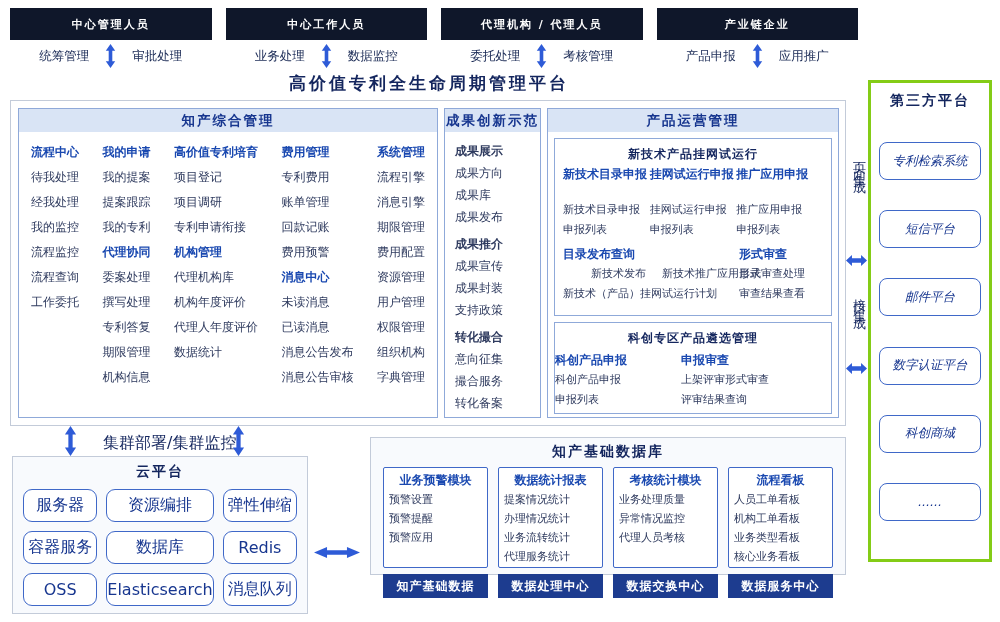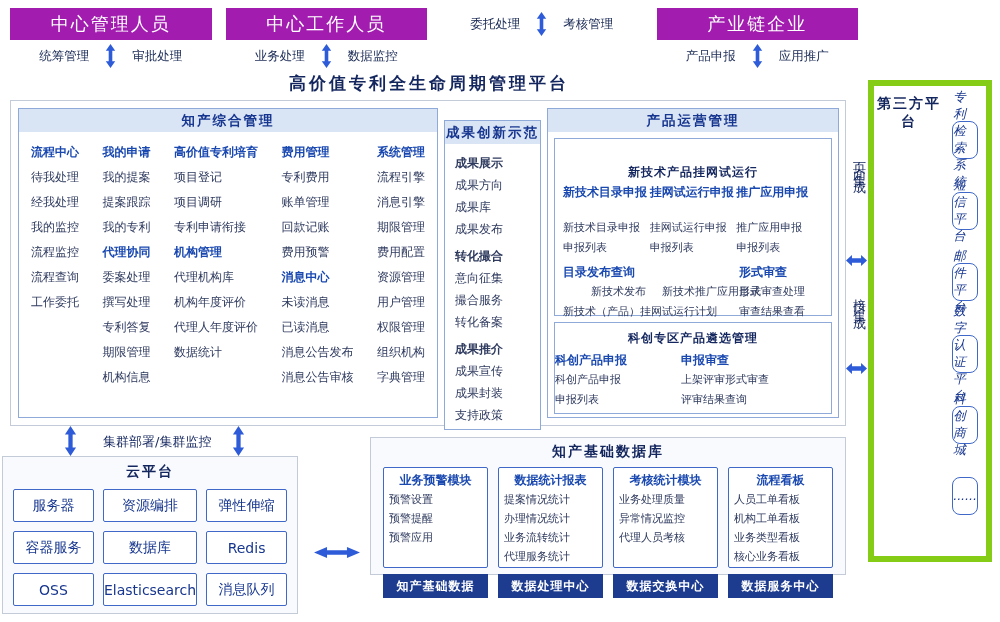--- a/index.html
+++ b/index.html
@@ -2,91 +2,91 @@
 <html><head>
 <meta charset="utf-8">
 <style>
   * { margin:0; padding:0; box-sizing:border-box; }
   body { background:#ffffff; font-family:"DejaVu Sans","Liberation Sans",sans-serif; }
   .canvas { position:relative; width:1000px; height:622px; background:#ffffff; overflow:hidden; }
 
   
   .top-row { position:absolute; left:10px; top:8px; width:848px; display:flex; gap:14px; }
   .role-unit { flex:1; }
-  .role-header { height:32px; background:#a21caf; color:#fff; font-weight:normal; font-size:18px;
+  .role-header { height:32px; background:#0f172a; color:#fff; font-weight:bold; font-size:11px;
                  display:flex; align-items:center; justify-content:center; letter-spacing:2px; }
   .role-sub { height:26px; margin-top:3px; display:flex; align-items:center; justify-content:center;
               gap:16px; font-size:12.5px; color:#1a2a55; }
 
   .platform-title { position:absolute; left:10px; top:72px; width:838px; text-align:center;
                     font-size:17px; font-weight:bold; color:#14265e; letter-spacing:3px; }
 
   .main-box { position:absolute; left:10px; top:100px; width:836px; height:326px;
               border:1px solid #c3cbd9; background:#fff; }
   .section { position:absolute; border:1px solid #8fa9d9; background:#fff; overflow:hidden; }
   .sec-ip  { left:7px;   top:7px; width:420px; height:310px; }
-  .sec-ach { left:433px; top:19px; width:97px;  height:310px; }
+  .sec-ach { left:433px; top:7px; width:97px;  height:310px; }
   .sec-ops { left:536px; top:7px; width:292px; height:310px; }
   .sec-hdr { height:23px; background:#d9e4f5; color:#17368f; font-weight:bold; font-size:13.5px;
              display:flex; align-items:center; justify-content:center; letter-spacing:2px; }
 
   
   .ip-cols { display:flex; justify-content:space-between; padding:8px 12px 4px; }
   .ip-row { height:25px; line-height:25px; font-size:12px; white-space:nowrap; color:#2e3a5e; }
   .row-title { color:#1948b0; font-weight:bold; }
 
   
   .ach-body { padding:8px 10px 4px; }
   .ach-row { height:22px; line-height:22px; font-size:12px; white-space:nowrap; color:#2e3a5e; }
   .ach-group + .ach-group { margin-top:5px; }
 
   
   .ops-body { padding:6px; }
   .inner-box { border:1px solid #8fa9d9; background:#fff; }
-  .trial-box { height:178px; padding:23px 8px 0; margin-bottom:6px; }
+  .trial-box { height:178px; padding:5px 8px 0; margin-bottom:6px; }
   .sel-box   { height:92px;  padding:5px 0 0; }
   .inner-title { text-align:center; font-size:12px; font-weight:bold; color:#14265e;
                  height:20px; line-height:20px; letter-spacing:1px; }
   .trial-row1 { display:flex; margin-top:2px; }
   .tgroup { flex:1; min-width:0; }
   .tg-title { font-size:12px; font-weight:bold; color:#1948b0; line-height:16px; height:34px; }
   .tg-title-1l { height:20px; line-height:20px; }
   .tg-item { font-size:11px; line-height:20px; color:#2e3a5e; white-space:nowrap; }
   .trial-row2 { display:flex; margin-top:4px; }
   .tg-wide { flex:0 0 176px; }
   .tg-inline { display:flex; gap:16px;margin-left:28px; }
   .sel-row { display:flex; margin-top:2px; }
   .sel-g1 { flex:0 0 126px; }
 
   
   .third-party { position:absolute; left:868px; top:80px; width:124px; height:482px;
-                 border:6px solid #84cc16; background:#fff; display:flex; }
+                 border:3px solid #84cc16; background:#fff; display:flex; flex-direction:column; }
   .tp-title { text-align:center; font-size:14px; font-weight:bold; color:#14265e;
               padding-top:9px; letter-spacing:2px; }
   .tp-items { flex:1; display:flex; flex-direction:column; justify-content:space-evenly; padding:2px 8px 8px; }
   .tp-box { height:38px; border:1px solid #3f68c8; border-radius:8px; background:#fff;
             display:flex; align-items:center; justify-content:center; font-size:12.5px; color:#17368f;font-style:italic; }
 
   
   .vlabel { position:absolute; writing-mode:vertical-rl; font-size:13px; color:#14265e;
             letter-spacing:6px; left:850px; }
   .arrow { position:absolute; }
   .arrow path { fill:#2e5bd7; }
 
   
-  .cluster-label { position:absolute; left:103px; top:433px; font-size:13px; color:#14265e; }
-
-  
-  .cloud { position:absolute; left:2px; top:456px; width:296px; height:158px;
+  .cluster-label { position:absolute; left:103px; top:433px; font-size:16px; color:#14265e; }
+
+  
+  .cloud { position:absolute; left:12px; top:456px; width:296px; height:158px;
            border:1px solid #c3cbd9; background:#f8fafd; }
   .cloud-title { text-align:center; font-weight:bold; font-size:14px; color:#14265e;
                  padding-top:6px; letter-spacing:2px; }
   .cloud-grid { display:grid; grid-template-columns:repeat(3,1fr); gap:9px; padding:8px 10px 10px; }
-  .cloud-box { height:33px; background:#fff; border:1px solid #3f68c8; border-radius:2px;
-               display:flex; align-items:center; justify-content:center; font-size:14px; color:#17368f; }
+  .cloud-box { height:33px; background:#fff; border:1px solid #3f68c8; border-radius:9px;
+               display:flex; align-items:center; justify-content:center; font-size:16px; color:#17368f; }
 
   
   .db { position:absolute; left:370px; top:437px; width:476px; height:138px;
         border:1px solid #c3cbd9; background:#f8fafd; }
   .db-title { text-align:center; font-weight:bold; font-size:14px; color:#14265e;
               padding-top:5px; letter-spacing:2px; }
   .db-cols { display:flex; gap:10px; padding:6px 12px 10px; height:147px; }
   .db-col { flex:1; min-width:0; display:flex; flex-direction:column; }
   .db-module { flex:1; border:1px solid #3f68c8; background:#fff; border-radius:2px; padding:3px 5px; overflow:hidden; }
   .db-mod-title { font-size:12px; font-weight:bold; color:#1948b0; text-align:center; line-height:19px; white-space:nowrap; }
@@ -114,20 +114,21 @@
       <div class="role-header">中心工作人员</div>
       <div class="role-sub">
         <span>业务处理</span>
         <svg class="arrow" style="position:static" width="11" height="24" viewBox="0 0 14 30" preserveAspectRatio="none">
             <path d="M7 0 L13 8.5 L9.3 8.5 L9.3 21.5 L13 21.5 L7 30 L1 21.5 L4.7 21.5 L4.7 8.5 L1 8.5 Z"></path>
           </svg>
         <span>数据监控</span>
       </div>
     </div>
     <div class="role-unit">
+      <div class="role-header">代理机构 / 代理人员</div>
       <div class="role-sub">
         <span>委托处理</span>
         <svg class="arrow" style="position:static" width="11" height="24" viewBox="0 0 14 30" preserveAspectRatio="none">
             <path d="M7 0 L13 8.5 L9.3 8.5 L9.3 21.5 L13 21.5 L7 30 L1 21.5 L4.7 21.5 L4.7 8.5 L1 8.5 Z"></path>
           </svg>
         <span>考核管理</span>
       </div>
     </div>
     <div class="role-unit">
       <div class="role-header">产业链企业</div>
@@ -228,33 +229,33 @@
       <div class="ach-body">
         <div class="ach-group">
           <div class="ach-row row-title">成果展示</div>
           <div>
               <div class="ach-row">成果方向</div>
               <div class="ach-row">成果库</div>
               <div class="ach-row">成果发布</div>
             </div>
         </div>
         <div class="ach-group">
+          <div class="ach-row row-title">成果推介</div>
+          <div>
+              <div class="ach-row">成果宣传</div>
+              <div class="ach-row">成果封装</div>
+              <div class="ach-row">支持政策</div>
+            </div>
+        </div>
+        <div class="ach-group">
           <div class="ach-row row-title">转化撮合</div>
           <div>
               <div class="ach-row">意向征集</div>
               <div class="ach-row">撮合服务</div>
               <div class="ach-row">转化备案</div>
-            </div>
-        </div>
-        <div class="ach-group">
-          <div class="ach-row row-title">成果推介</div>
-          <div>
-              <div class="ach-row">成果宣传</div>
-              <div class="ach-row">成果封装</div>
-              <div class="ach-row">支持政策</div>
             </div>
         </div>
       </div>
     </div>
 
     <div class="section sec-ops">
       <div class="sec-hdr">产品运营管理</div>
       <div class="ops-body">
         <div class="inner-box trial-box">
           <div class="inner-title">新技术产品挂网试运行</div>

